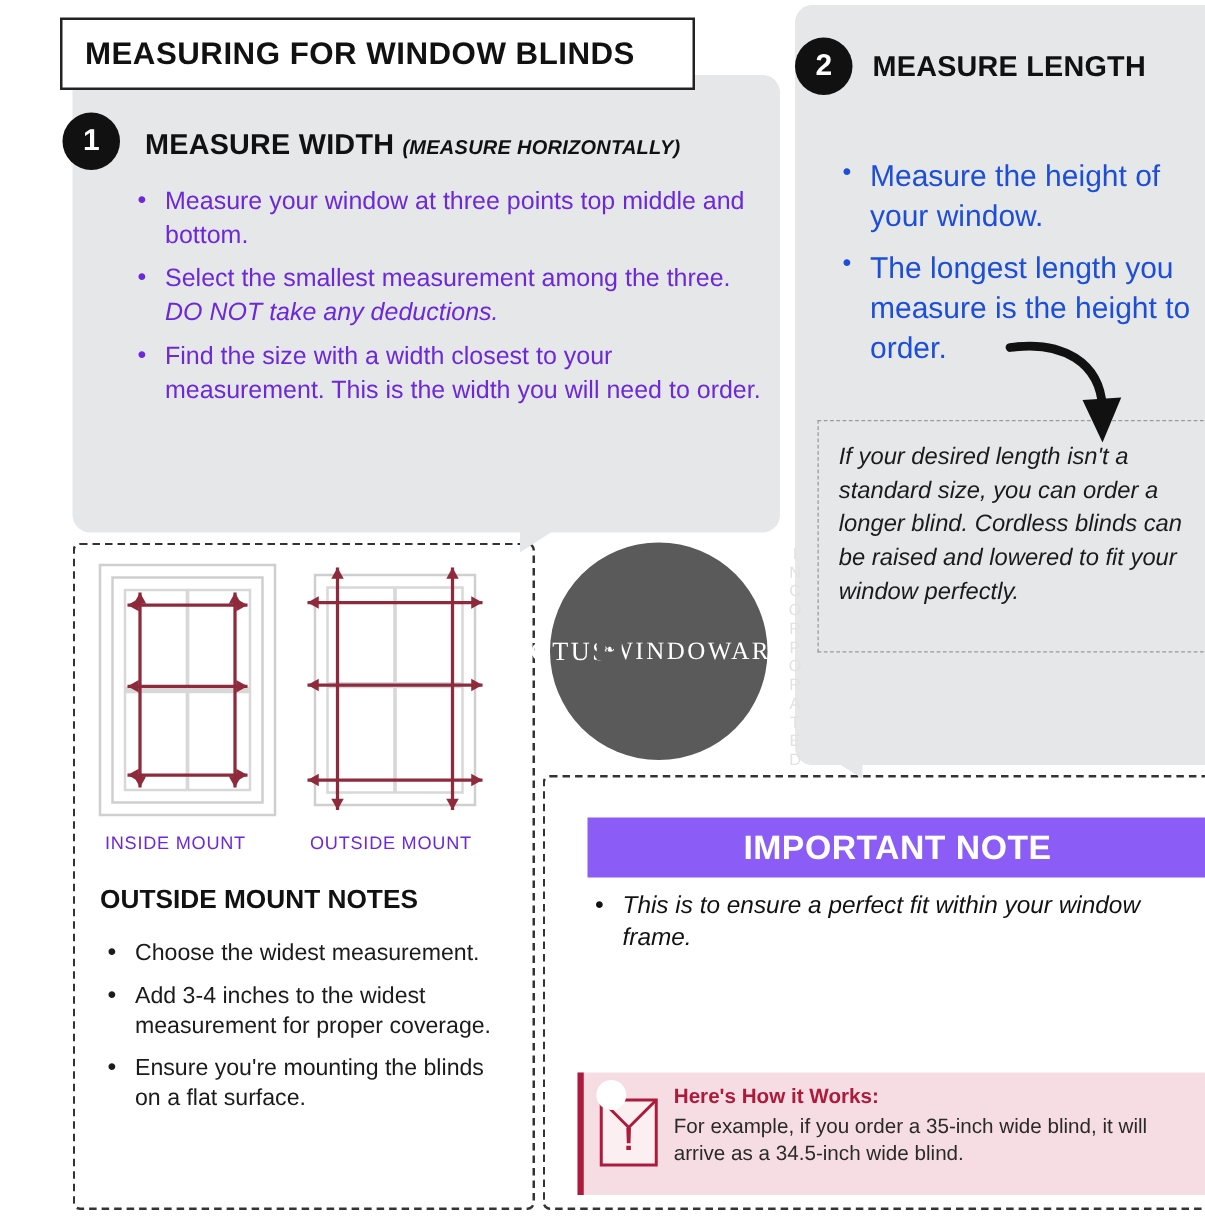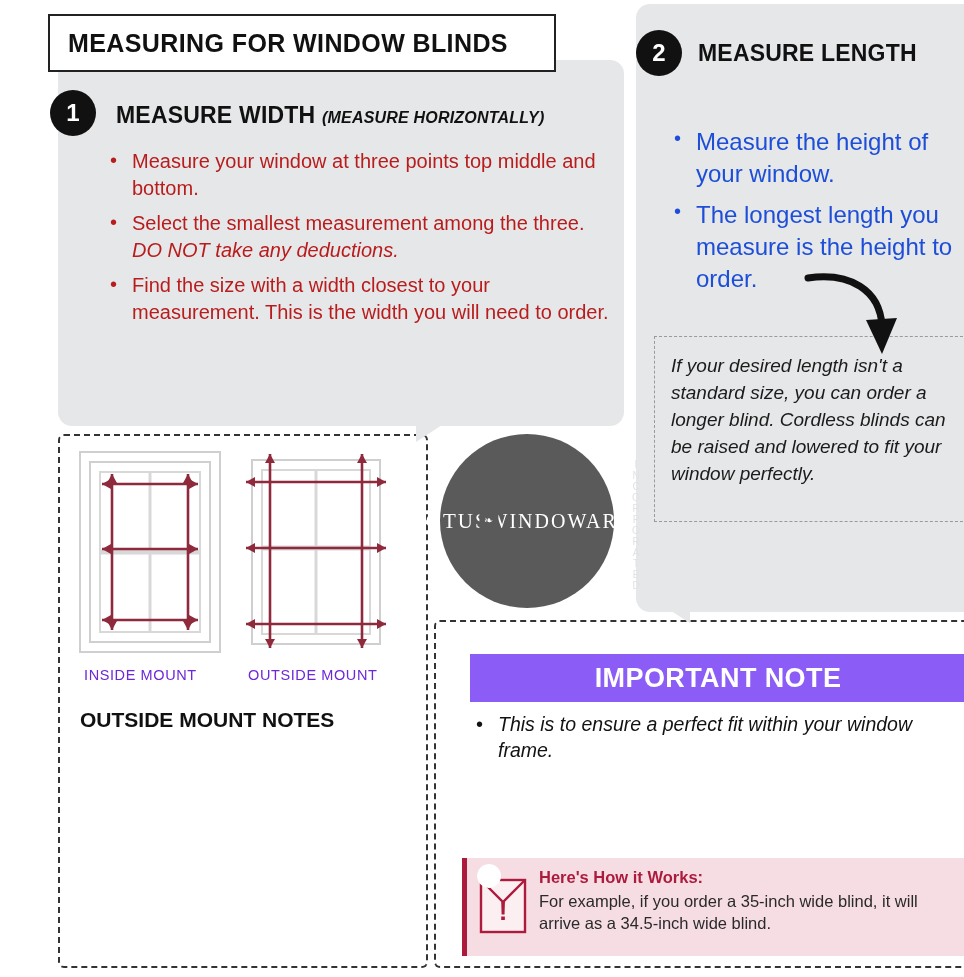--- a/index.html
+++ b/index.html
@@ -141,21 +141,21 @@
     left: 4px;
     top: -1px;
     font-size: 20px;
     line-height: 1.33;
   }
   .list-width {
     left: 70px;
     top: 148px;
     width: 506px;
     font-size: 20px;
-    color: #b91c1c;
+    color: #6d28d9;
   }
   .list-width em { font-style: italic; }
   .list-length {
     left: 634px;
     top: 126px;
     width: 306px;
     font-size: 24px;
     color: #1d4ed8;
   }
 
@@ -263,21 +263,21 @@
     padding: 0 5px;
     font-size: 11px;
     line-height: 16px;
   }
   .logo .l2 {
     font-family: "Liberation Serif", serif;
     font-size: 20px;
     letter-spacing: 2px;
   }
   .logo .l3 {
-    font-size: 10px;
+    font-size: 13px;
     letter-spacing: 3.2px;
     margin-top: 7px;
     color: #e2e2e2;
   }
 
   
   .panel-note {
     position: absolute;
     left: 398px;
     top: 620px;
@@ -455,20 +455,25 @@
         <path d="M30,200 l-5,-9 h10 z"></path>
       <path d="M122,6 l-5,9 h10 z"></path>
         <path d="M122,200 l-5,-9 h10 z"></path>
     </g>
   </svg>
 
   <div class="mount-label lbl-inside">INSIDE MOUNT</div>
   <div class="mount-label lbl-outside">OUTSIDE MOUNT</div>
 
   <div class="om-title">OUTSIDE MOUNT NOTES</div>
+  <ul class="bl list-om">
+    <li><span>Choose the widest measurement.</span></li>
+    <li><span>Add 3-4 inches to the widest measurement for proper coverage.</span></li>
+    <li><span>Ensure you're mounting the blinds on a flat surface.</span></li>
+  </ul>
 
   <div class="logo">
     <div class="l1">LOTUS</div>
     <div class="rule"></div>
     <div class="l2">WINDOWARE</div>
     <div class="l3">I N C O R P O R A T E D</div>
   </div>
 
   <div class="panel-note"></div>
   <div class="note-header">

